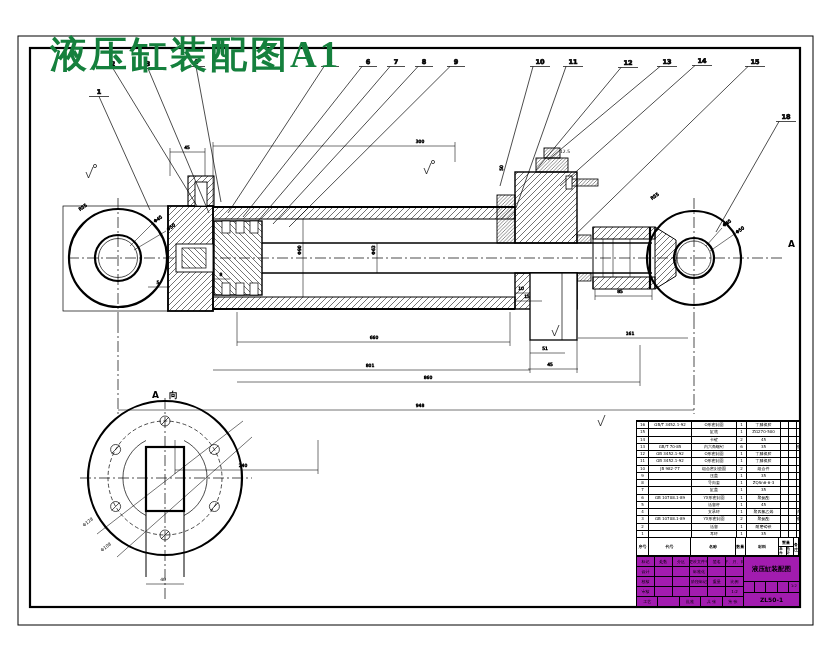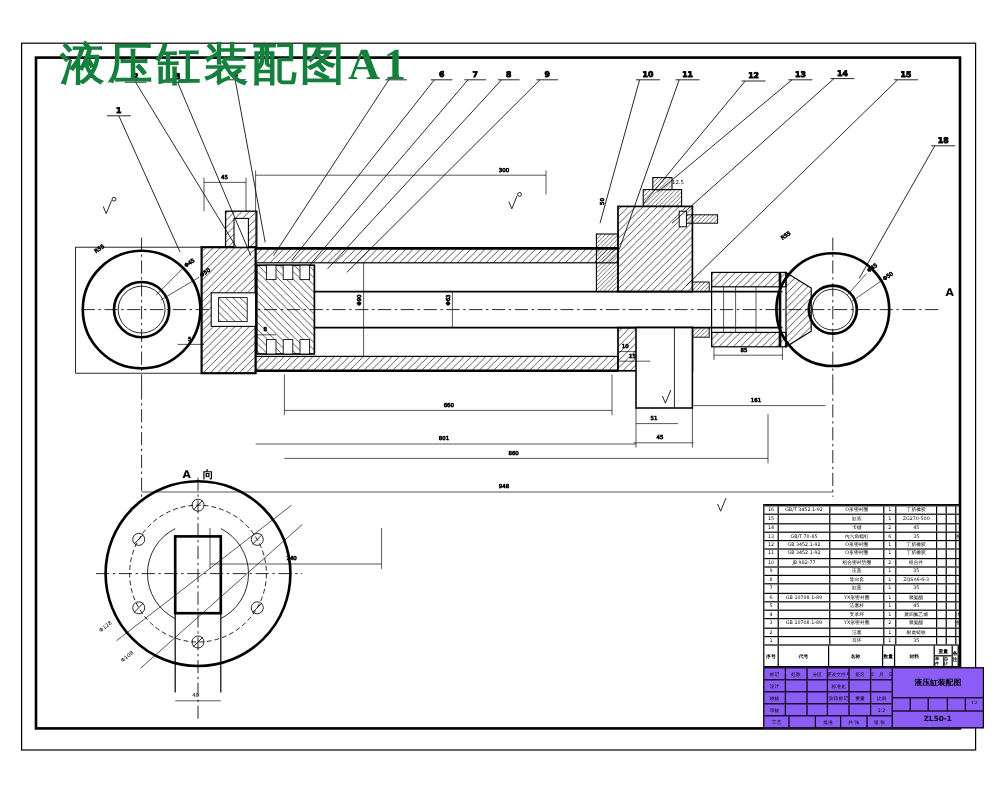--- a/index.html
+++ b/index.html
@@ -31,22 +31,22 @@
   .c.no{width:11px}.c.code{width:42px}.c.nm{width:44px}.c.qty{width:9px}
   .c.mat{width:33px}.c.w1{width:7px}.c.w2{width:7px}.c.rem{flex:1;border-right:none}
   .bom-head{height:17px;display:flex;border-top:1px solid #000;font-size:4px;font-weight:bold;}
   .bom-head .c{border-right:0.6px solid #000;display:flex;align-items:center;justify-content:center}
   .wtcell{width:14px;display:flex;flex-direction:column;border-right:0.6px solid #000;}
   .wtcell .wt-top{flex:1;display:flex;align-items:center;justify-content:center;border-bottom:0.5px solid #000}
   .wtcell .wt-bot{flex:1;display:flex}
   .wtcell .wt-bot span{flex:1;display:flex;align-items:center;justify-content:center;font-size:3.5px}
   .wtcell .wt-bot span:first-child{border-right:0.5px solid #000}
   
-  .tblock{position:absolute;left:636px;top:556px;width:184px;height:51px;z-index:4;
-      box-sizing:border-box;border:1.5px solid #000;background:#8b5cf6;display:flex;font-size:4px;line-height:1;}
+  .tblock{position:absolute;left:636px;top:556px;width:164px;height:51px;z-index:4;
+      box-sizing:border-box;border:1.5px solid #000;background:#a21caf;display:flex;font-size:4px;line-height:1;}
   .tb-left{width:106px;display:flex;flex-direction:column;border-right:1px solid #000;}
   .tb-row{flex:1;display:flex;border-bottom:0.6px solid #000;}
   .tb-row:last-child{border-bottom:none}
   .tb-row .tc{border-right:0.6px solid #000;display:flex;align-items:center;justify-content:center;
       overflow:hidden;white-space:nowrap;flex:1}
   .tb-row .tc:last-child{border-right:none}
   .tb-right{flex:1;display:flex;flex-direction:column;}
   .tb-title{height:24px;display:flex;align-items:center;justify-content:center;
       font-size:6.5px;font-weight:bold;border-bottom:0.6px solid #000;overflow:hidden;white-space:nowrap}
   .tb-boxes{height:10px;display:flex;border-bottom:0.6px solid #000}

